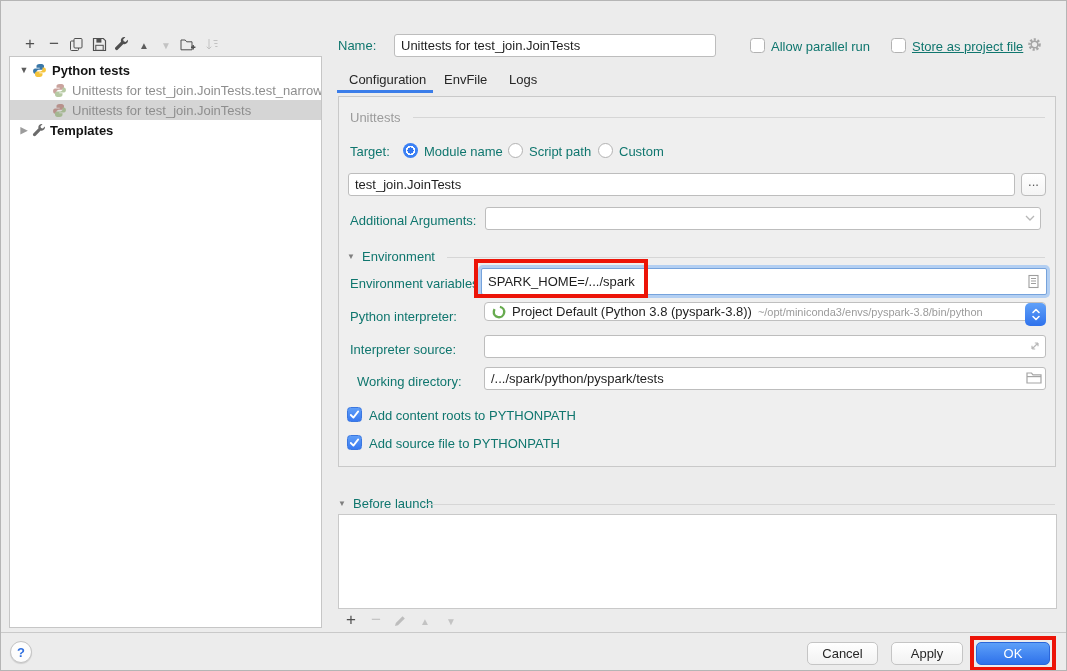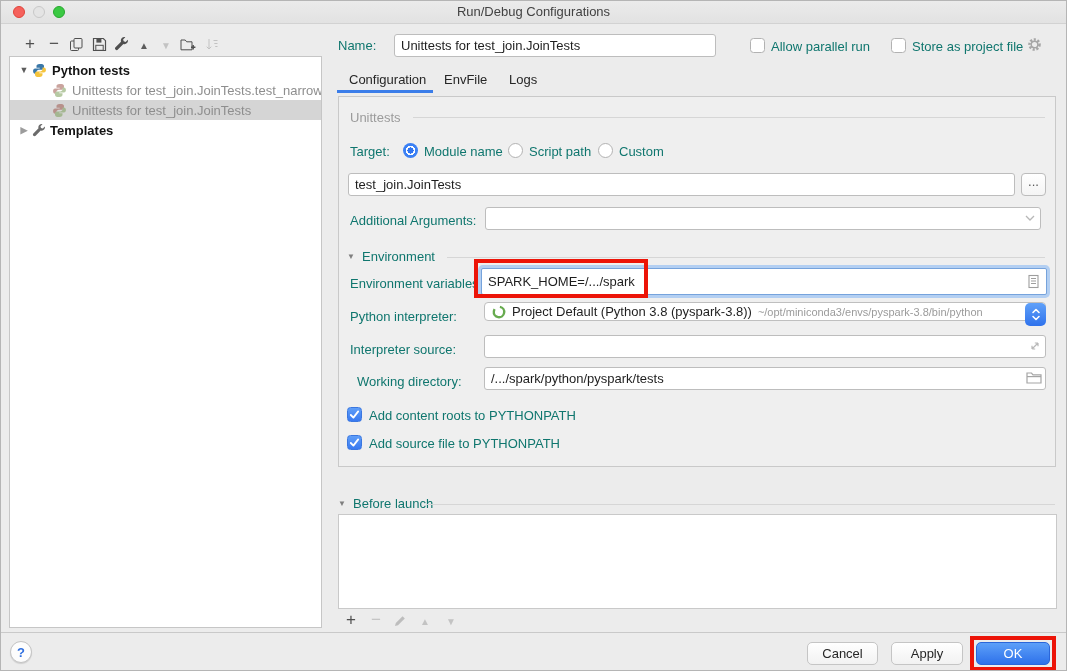--- a/index.html
+++ b/index.html
@@ -81,26 +81,20 @@
         box-shadow:0 1px 1px rgba(0,0,0,.12);}
   .sep{position:absolute;left:0;right:0;height:1px;background:#c9c9c9;}
   .icon-abs{position:absolute;display:flex;}
   .empty-text{position:absolute;text-align:center;color:#9f9f9f;}
 </style>
 </head>
 <body>
 
 <div class="win">
 
-  <div class="titlebar">
-    <div class="light red"></div>
-    <div class="light gray"></div>
-    <div class="light green"></div>
-    <div class="title">Run/Debug Configurations</div>
-  </div>
 
   <div class="tbicon" style="left:20px;top:33px;">
       <span>+</span>
     </div>
   <div class="tbicon" style="left:44px;top:33px;">
       <span>−</span>
     </div>
   <div class="tbicon" style="left:66px;top:34px;">
     <svg width="15" height="15" viewBox="0 0 15 15">
         <rect x="1.5" y="4" width="8" height="9.5" rx="1" fill="#ececec" stroke="#4f4f4f"></rect>
@@ -176,21 +170,21 @@
       </span>
       <span>Templates</span>
     </div>
   </div>
 
   <div class="lbl" style="left:337px;top:37px;">Name:</div>
   <input class="field" style="left: 393px; top: 33px; width: 322px; height: 23px;" value="Unittests for test_join.JoinTests">
   <div class="cb" style="left:749px;top:37px;"></div>
   <div class="lbl" style="left:770px;top:38px;">Allow parallel run</div>
   <div class="cb" style="left:890px;top:37px;"></div>
-  <div class="lbl" style="left:911px;top:38px;">Store as project file</div>
+  <div class="lbl" style="left:911px;top:38px;text-decoration:underline;">Store as project file</div>
   <div class="icon-abs" style="left:1026px;top:36px;">
     <svg width="15" height="15" viewBox="0 0 15 15">
         <circle cx="7.5" cy="7.5" r="5" fill="none" stroke="#a6a6a6" stroke-width="2.6" stroke-dasharray="2.1 1.6"></circle>
         <circle cx="7.5" cy="7.5" r="3.3" fill="#ececec" stroke="#a6a6a6" stroke-width="1.4"></circle>
       </svg>
   </div>
 
   <div class="tab" style="left:348px;top:71px;">Configuration</div>
   <div class="tab" style="left:443px;top:71px;">EnvFile</div>
   <div class="tab" style="left:508px;top:71px;">Logs</div>

